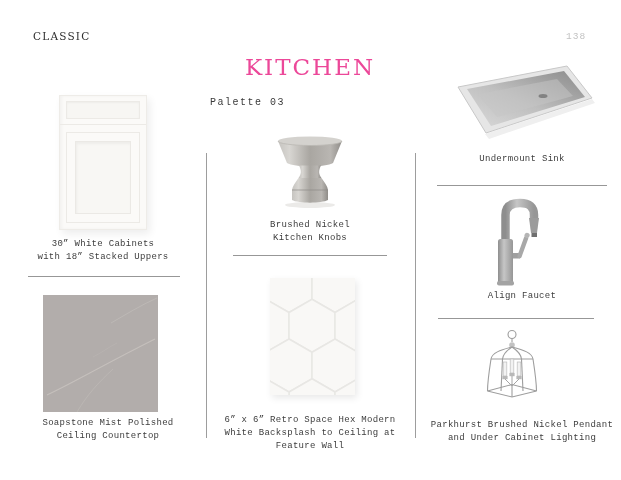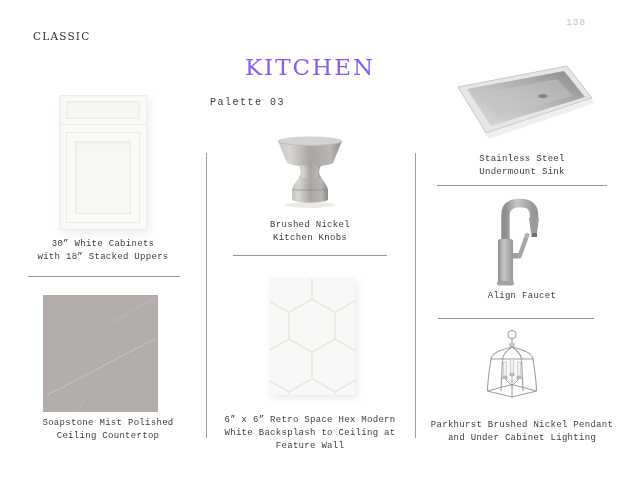--- a/index.html
+++ b/index.html
@@ -7,27 +7,27 @@
   .page {
     position:relative; width:621px; height:480px; background:#ffffff;
     overflow:hidden; font-family:"Liberation Mono", monospace;
   }
   .brand {
     position:absolute; left:33px; top:30px;
     font-family:"DejaVu Serif", serif; font-size:10.5px; letter-spacing:1.2px;
     color:#2e2e2e;
   }
   .pagenum {
-    position:absolute; left:566px; top:17px;
+    position:absolute; left:566px; top:31px;
     font-size:9.5px; letter-spacing:1px; color:#c2c2c2;
   }
   .title {
     position:absolute; left:210px; top:54px; width:200px; text-align:center;
     font-family:"DejaVu Serif", serif; font-size:23px; font-weight:normal;
-    letter-spacing:2px; color:#8b5cf6;
+    letter-spacing:2px; color:#ec4899;
   }
   .subtitle {
     position:absolute; left:210px; top:97px; width:200px; text-align:left;
     font-size:10px; letter-spacing:1.5px; color:#3a3a3a;
   }
   .caption {
     position:absolute; font-size:9px; line-height:13px; letter-spacing:0.3px;
     color:#3d3d3d; text-align:center;
   }
   .divider { position:absolute; height:1px; background:#979797; }
@@ -160,21 +160,20 @@
         </linearGradient>
       </defs>
       <polygon points="40,74 147,39 150,43 44,79" fill="#efefef"></polygon>
       <polygon points="13,27 122,6 147,38 41,73" fill="#e6e6e6" stroke="#c8c8c8" stroke-width="1"></polygon>
       <polygon points="22,29 119,11 140,37 46,66" fill="url(#sinkGrad)"></polygon>
       <polygon points="33,34 112,19 128,36 52,57" fill="#c6c6c6" opacity="0.5"></polygon>
       <ellipse cx="98" cy="36" rx="4.5" ry="2" fill="#828282"></ellipse>
     </svg>
   </div>
   <div class="caption" style="left:442px; top:153px; width:160px;">
-    <div>Stainless Steel</div>
     <div>Undermount Sink</div>
   </div>
   <div class="divider" style="left:437px; top:185px; width:170px;"></div>
 
   <div class="img faucet">
     <svg viewBox="0 0 90 95" width="90" height="95">
       <defs>
         <linearGradient id="fGrad" x1="0" y1="0" x2="1" y2="0">
           <stop offset="0" stop-color="#8e8e8e"></stop>
           <stop offset="0.4" stop-color="#c6c6c6"></stop>

